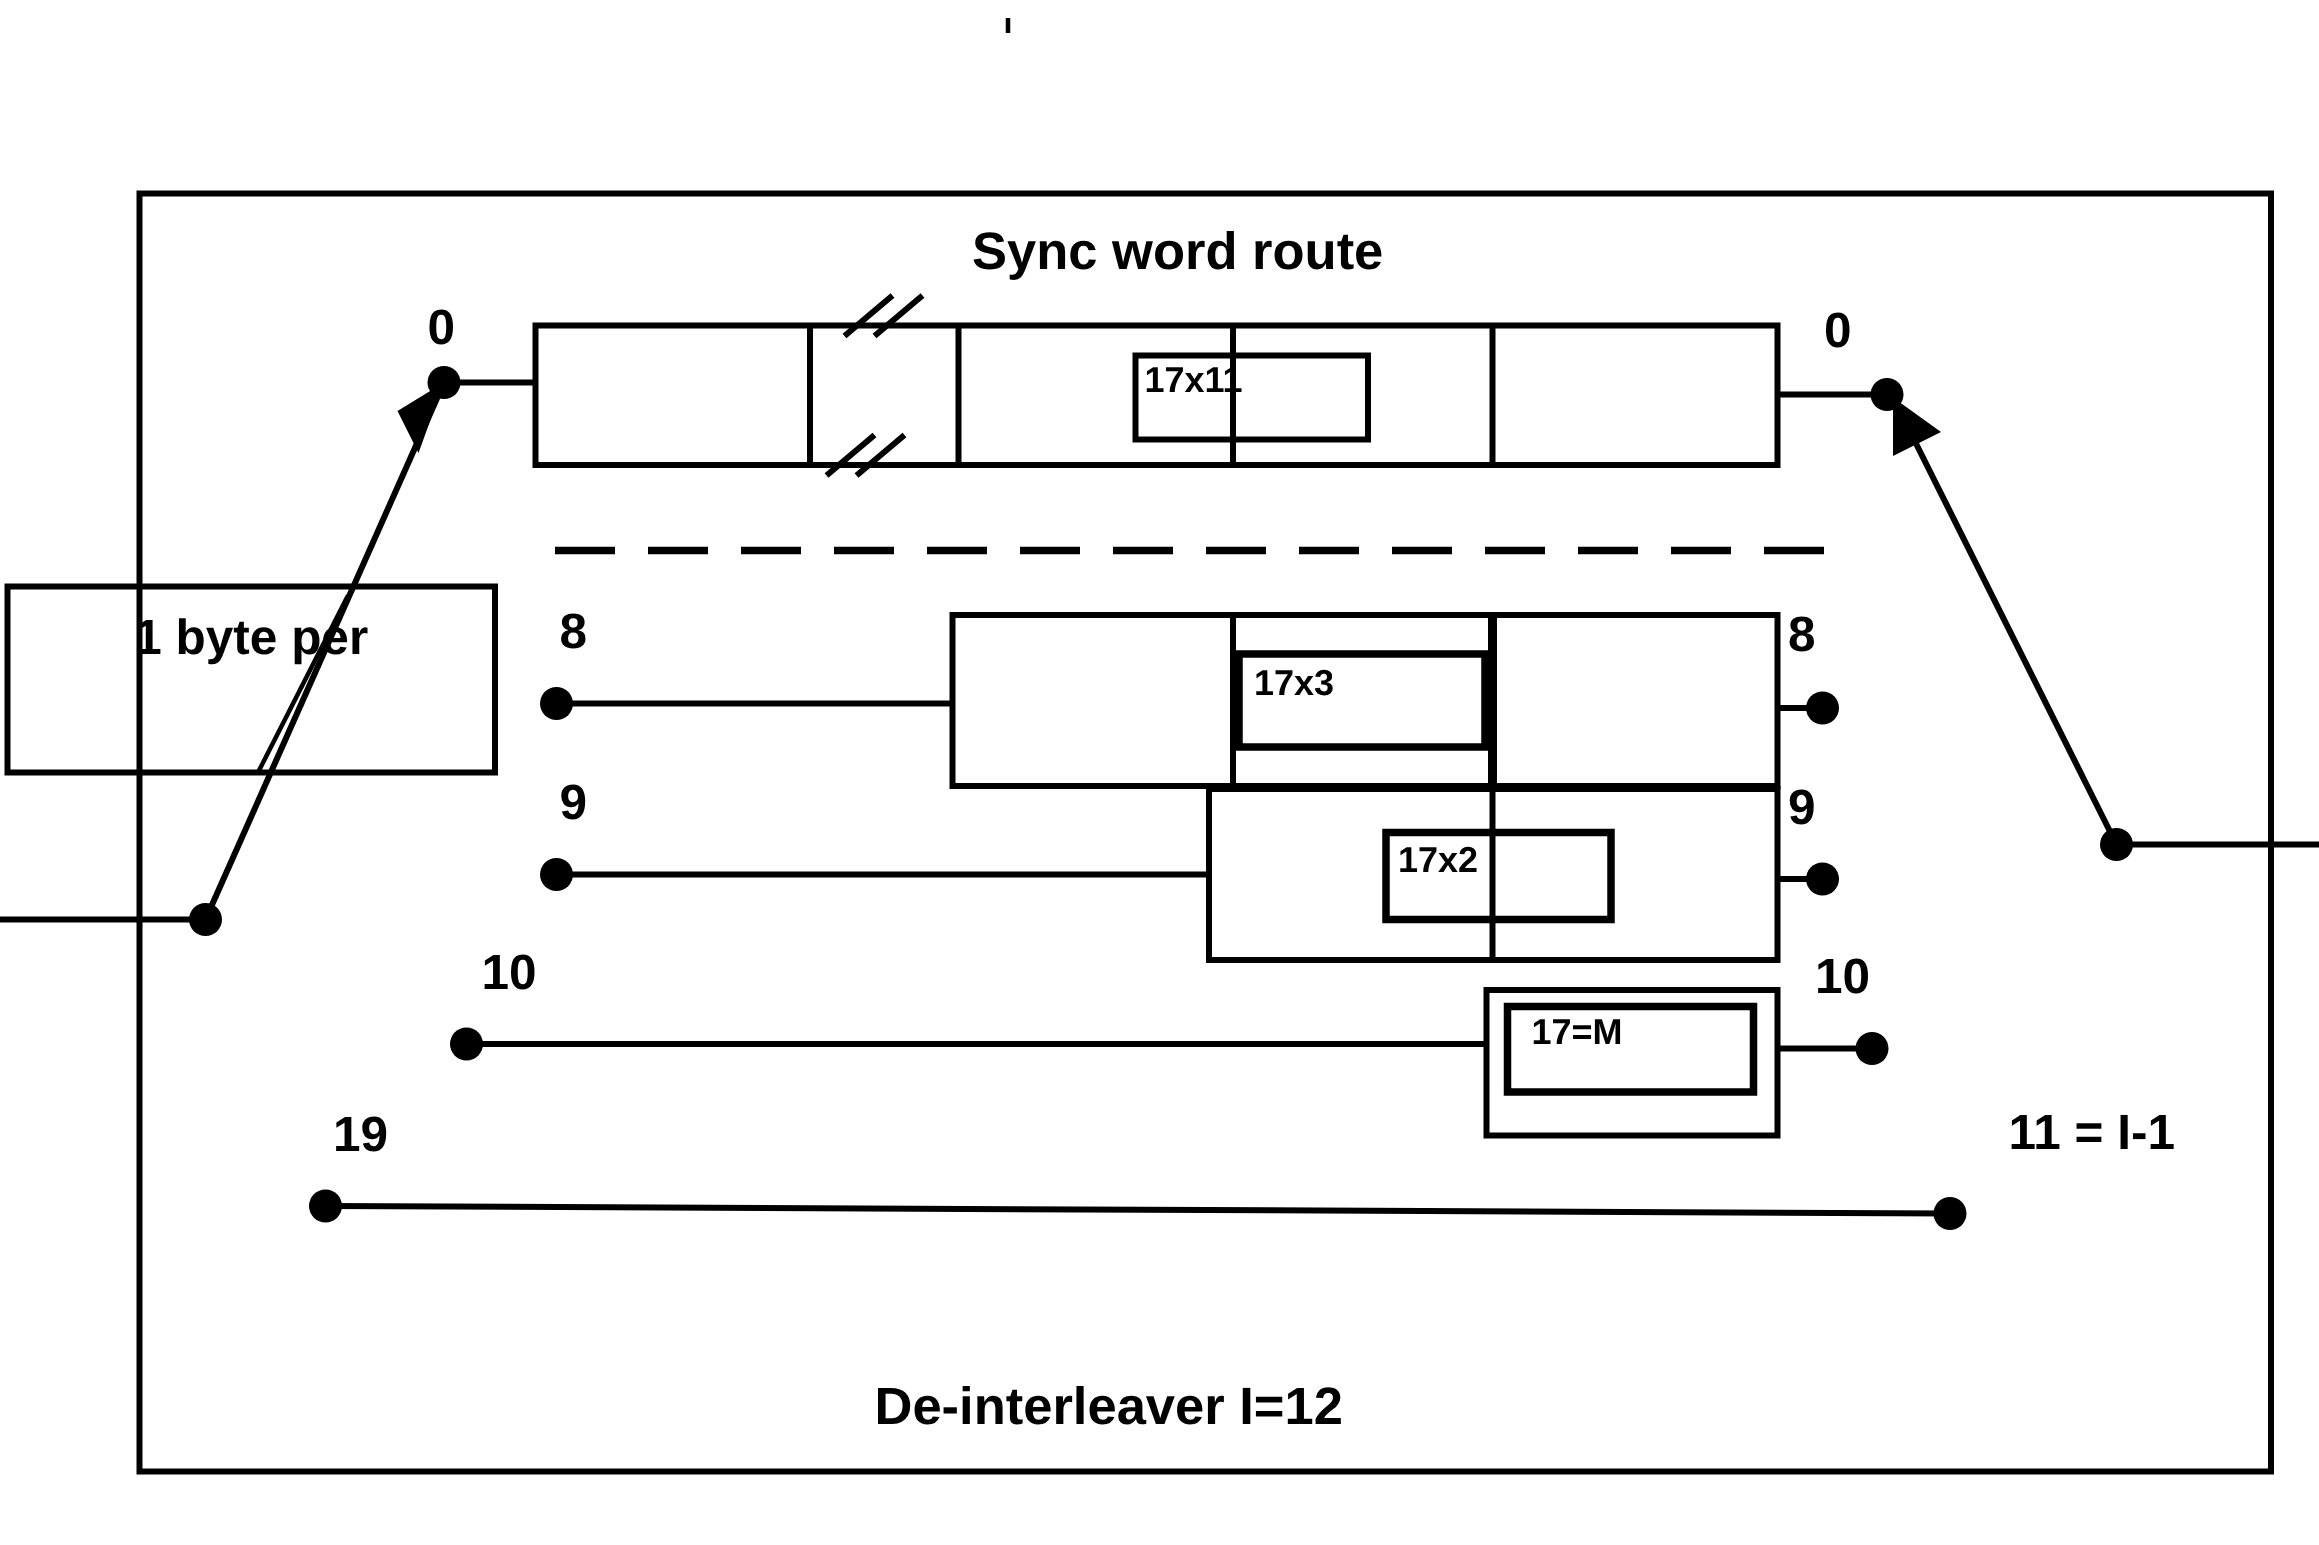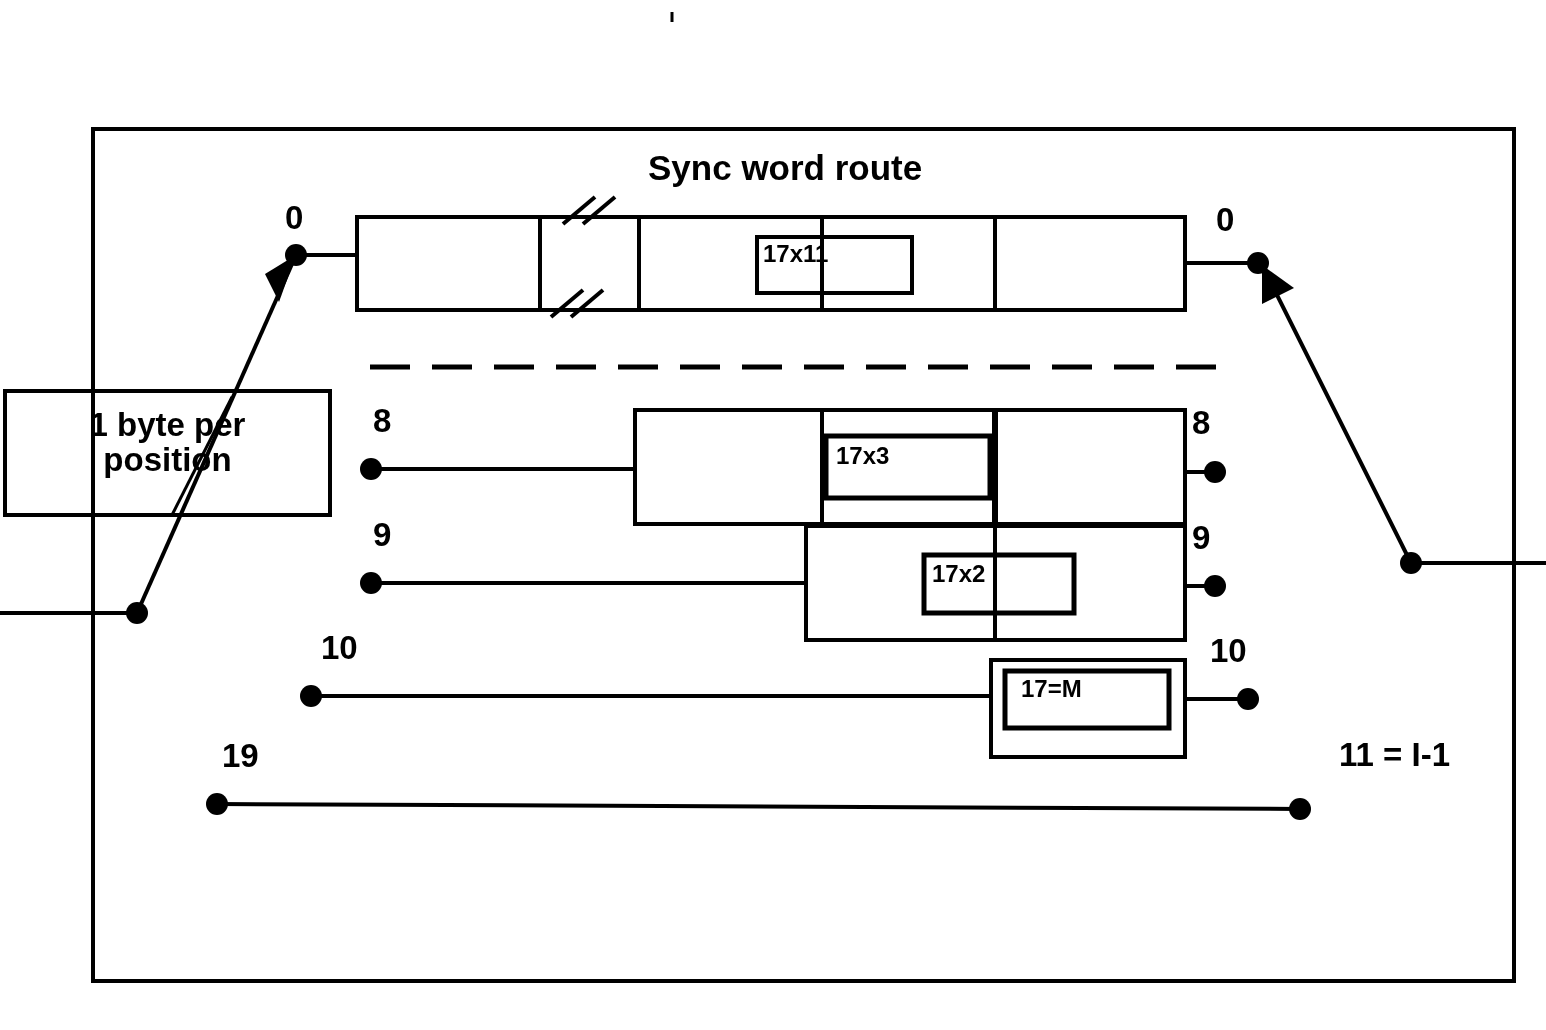--- a/index.html
+++ b/index.html
@@ -112,24 +112,24 @@
 
     <line x1="1411" y1="551" x2="1546" y2="551" stroke="#000" stroke-width="4"></line>
     <circle cx="1411" cy="551" r="11" fill="#000"></circle>
     <line x1="1411" y1="551" x2="1262" y2="253" stroke="#000" stroke-width="4"></line>
     <polygon points="1262,253 1262,292 1294,276" fill="#000"></polygon>
 
   </svg>
 
   <div class="lbl title-sync">Sync word route</div>
 
+  <div class="lbl title-deint">De-interleaver I=12</div>
 
   <div style="position:absolute; left:5px; top:396px; width:325px;">
     <div class="lbl byte-box-txt" style="position:static;">1 byte per</div>
-    <div class="lbl byte-box-txt" style="position:static;">position</div>
   </div>
 
   <div class="lbl num" style="left:285px; top:189px;">0</div>
   <div class="lbl num" style="left:373px; top:392px;">8</div>
   <div class="lbl num" style="left:373px; top:506px;">9</div>
   <div class="lbl num" style="left:321px; top:619px;">10</div>
   <div class="lbl num" style="left:222px; top:727px;">19</div>
 
   <div class="lbl num" style="left:1216px; top:191px;">0</div>
   <div class="lbl num" style="left:1192px; top:394px;">8</div>

